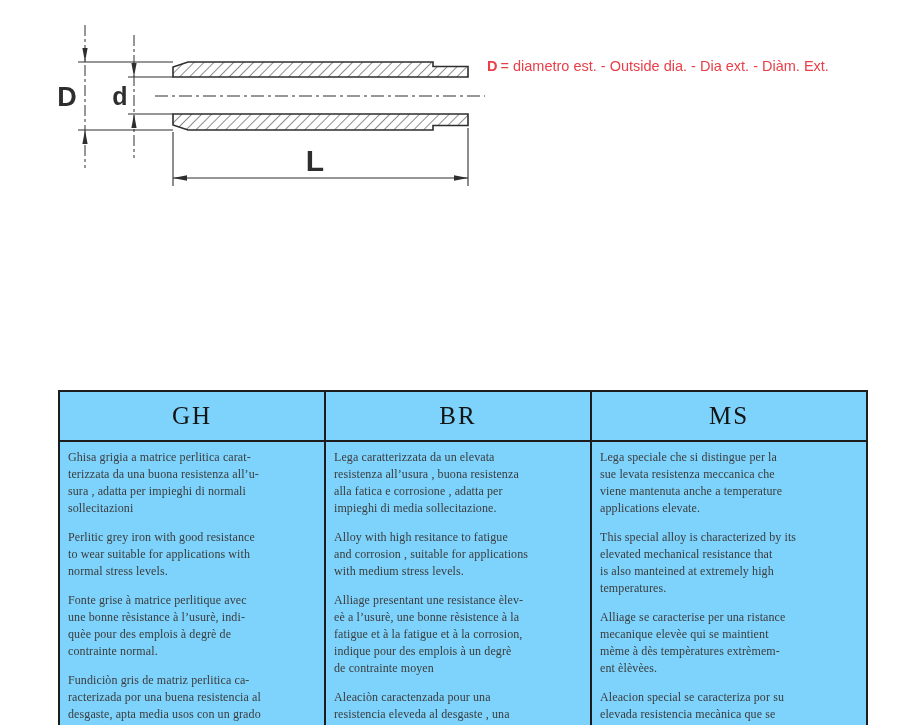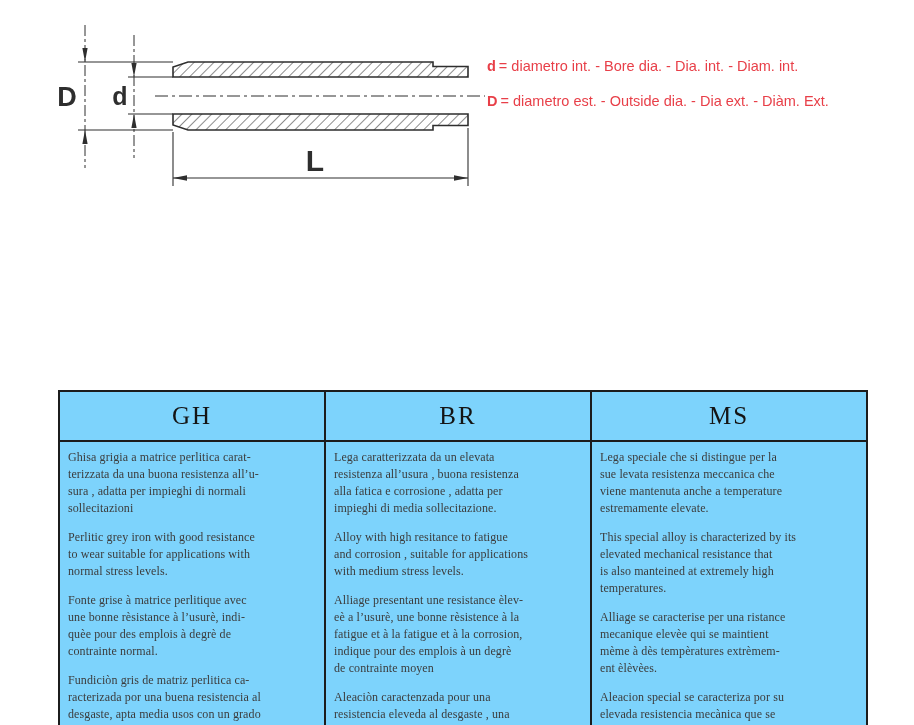--- a/index.html
+++ b/index.html
@@ -75,23 +75,20 @@
     <polygon points="143,170 157,167.2 157,172.8" fill="#2e2e2e"></polygon>
     <polygon points="438,170 424,167.2 424,172.8" fill="#2e2e2e"></polygon>
 
     <text x="37" y="98" font-size="27" text-anchor="middle">D</text>
     <text x="90" y="97" font-size="25" text-anchor="middle">d</text>
     <text x="285" y="163" font-size="30" text-anchor="middle">L</text>
   </svg>
 
   <div class="legend">
     <div class="legend-line">
-      <span class="legend-symbol">d</span><span>= diametro int. - Bore dia. - Dia. int. - Diam. int.</span>
-    </div>
-    <div class="legend-line">
       <span class="legend-symbol">D</span><span>= diametro est. - Outside dia. - Dia ext. - Diàm. Ext.</span>
     </div>
   </div>
 
 
   <table class="spec-table">
     <colgroup>
       <col style="width:266px">
         <col style="width:266px">
         <col style="width:276px">
@@ -138,21 +135,21 @@
           <p>Aleaciòn caractenzada pour una
 resistencia eleveda al desgaste , una
 buena resistencia a la fatiga y a la
 corrosion, apta para usos con un grado
 intermedio de solicitacion .</p>
         </td>
         <td class="cell">
           <p>Lega speciale che si distingue per la
 sue levata resistenza meccanica che
 viene mantenuta anche a temperature
-estremamente elevate.</p>
+applications elevate.</p>
           <p>This special alloy is characterized by its
 elevated mechanical resistance that
 is also manteined at extremely high
 temperatures.</p>
           <p>Alliage se caracterise per una ristance
 mecanique elevèe qui se maintient
 mème à dès tempèratures extrèmem-
 ent èlèvèes.</p>
           <p>Aleacion special se caracteriza por su
 elevada resistencia mecànica que se

